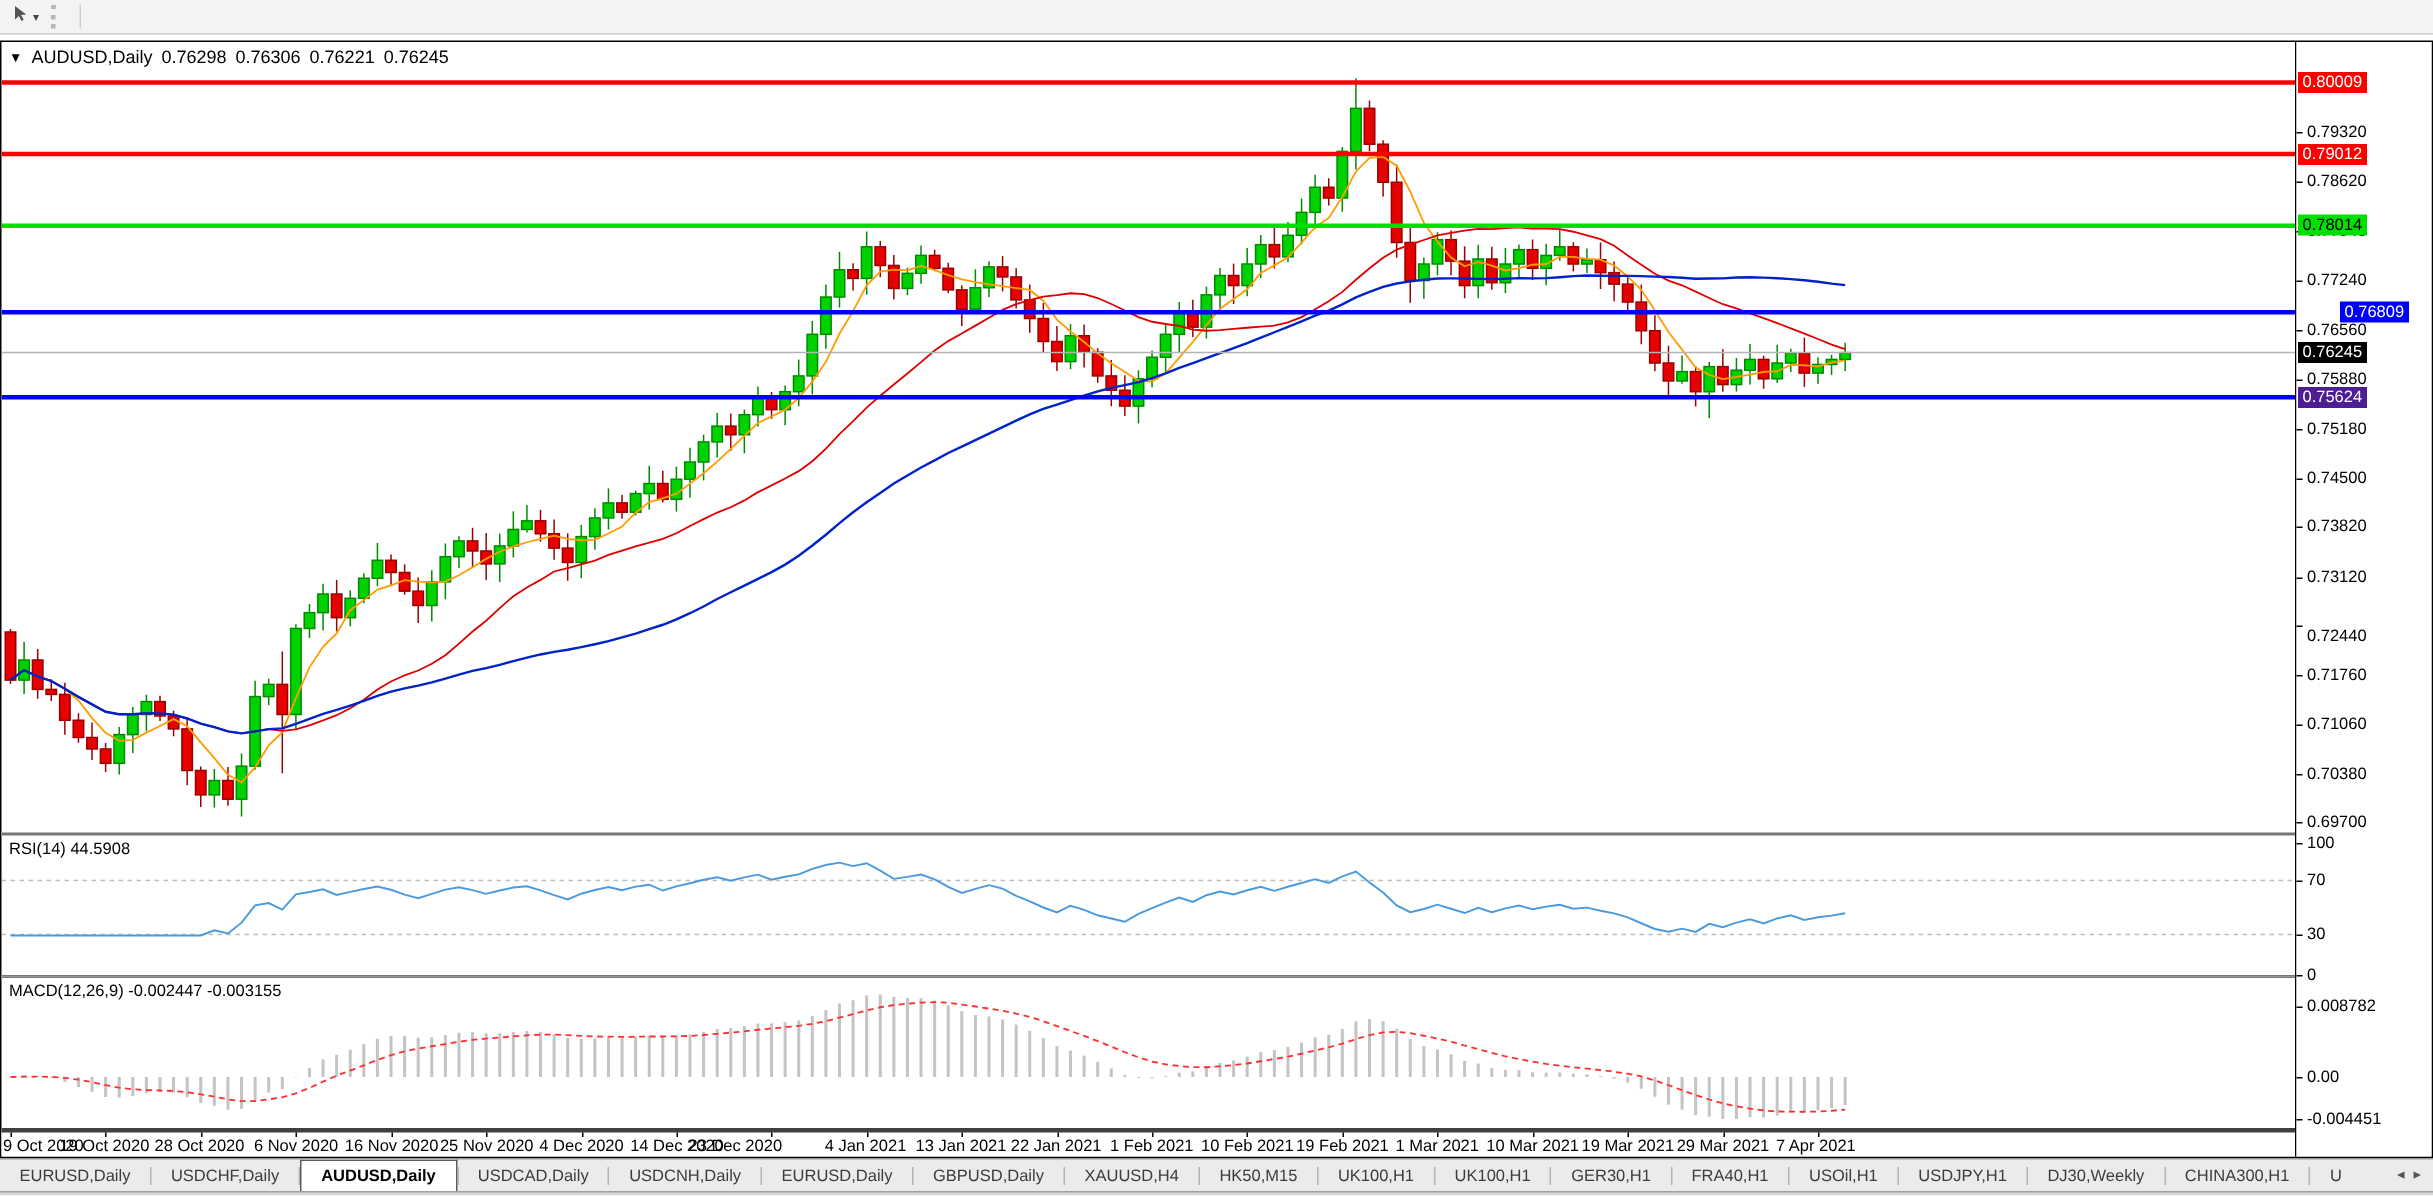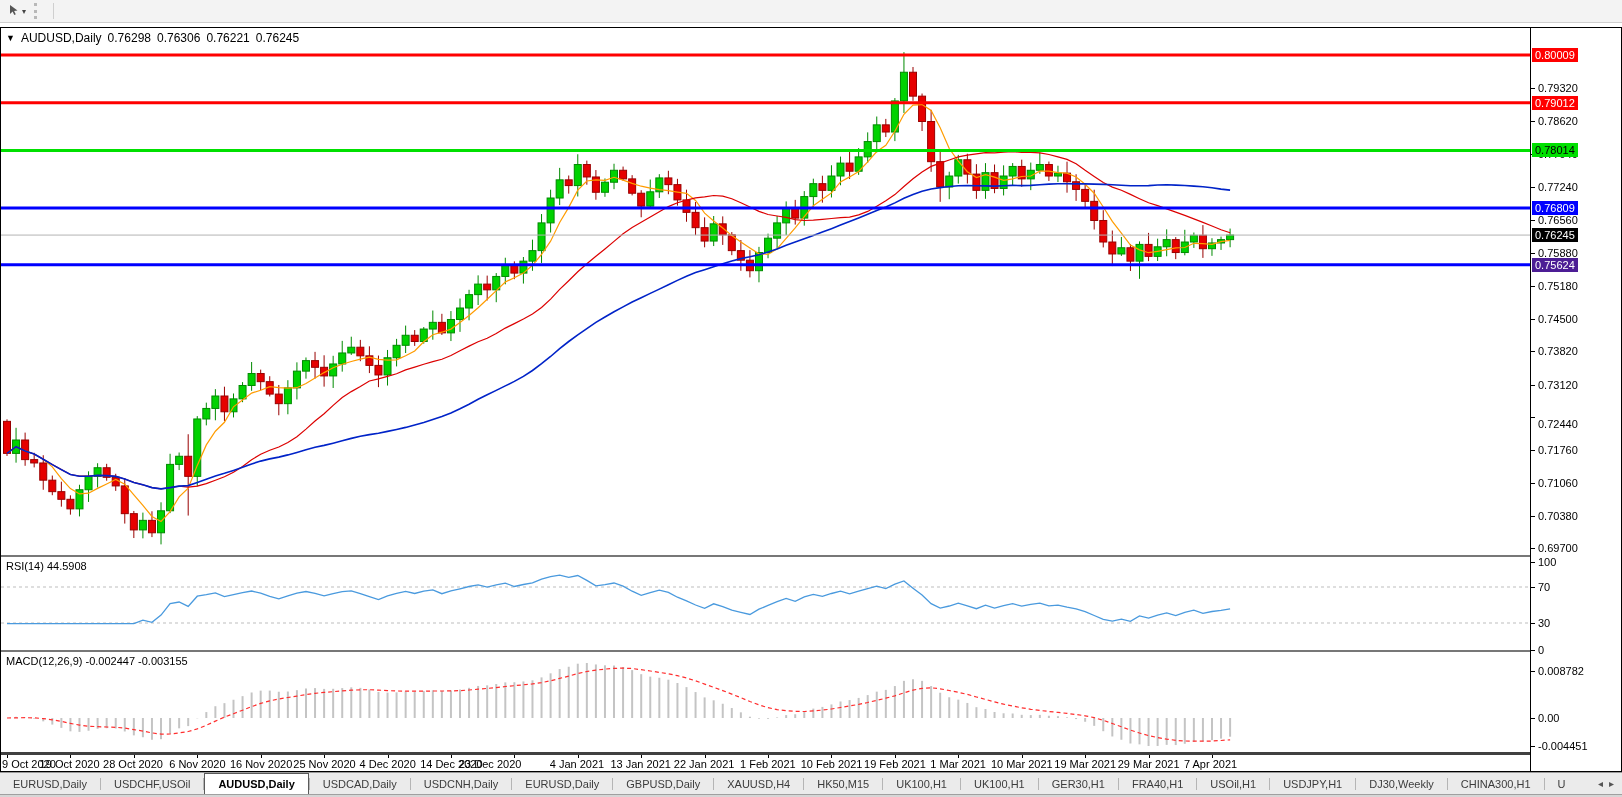--- a/index.html
+++ b/index.html
@@ -595,31 +595,31 @@
         <div class="tick-lbl" style="top: 616px;">0</div>
         <div class="tickmark" style="top: 643.127px;"></div>
         <div class="tick-lbl" style="top: 637.127px;">0.008782</div>
         <div class="tickmark" style="top: 690px;"></div>
         <div class="tick-lbl" style="top: 684px;">0.00</div>
         <div class="tickmark" style="top: 717.897px;"></div>
         <div class="tick-lbl" style="top: 711.897px;">-0.004451</div>
         <div class="price-flag" style="top: 20.0684px; background: rgb(255, 0, 0); color: rgb(255, 255, 255);">0.80009</div>
         <div class="price-flag" style="top: 67.7489px; background: rgb(255, 0, 0); color: rgb(255, 255, 255);">0.79012</div>
         <div class="price-flag" style="top: 115.477px; background: rgb(0, 224, 0); color: rgb(0, 0, 0);">0.78014</div>
-        <div class="price-flag" style="top: 173.105px; background: rgb(0, 0, 255); color: rgb(255, 255, 255);">0.76809</div>
+        <div class="price-flag" style="top: 173.105px; background: rgb(0, 0, 255); color: rgb(255, 255, 255); margin-left: 28px;">0.76809</div>
         <div class="price-flag" style="top: 229.777px; background: #4c1d95; color: rgb(255, 255, 255);">0.75624</div>
         <div class="price-flag" style="top: 200.078px; background: rgb(0, 0, 0); color: rgb(255, 255, 255);">0.76245</div>
       </div>
   </div>
 
   <div class="tabbar">
     <div id="tabs" style="display:flex;align-items:stretch;">
         <div class="tab">EURUSD,Daily</div>
         <div class="tab-div"></div>
-        <div class="tab">USDCHF,USOil</div>
+        <div class="tab">USDCHF,Daily</div>
         <div class="tab-div"></div>
         <div class="tab active">AUDUSD,Daily</div>
         <div class="tab-div"></div>
         <div class="tab">USDCAD,Daily</div>
         <div class="tab-div"></div>
         <div class="tab">USDCNH,Daily</div>
         <div class="tab-div"></div>
         <div class="tab">EURUSD,Daily</div>
         <div class="tab-div"></div>
         <div class="tab">GBPUSD,Daily</div>

